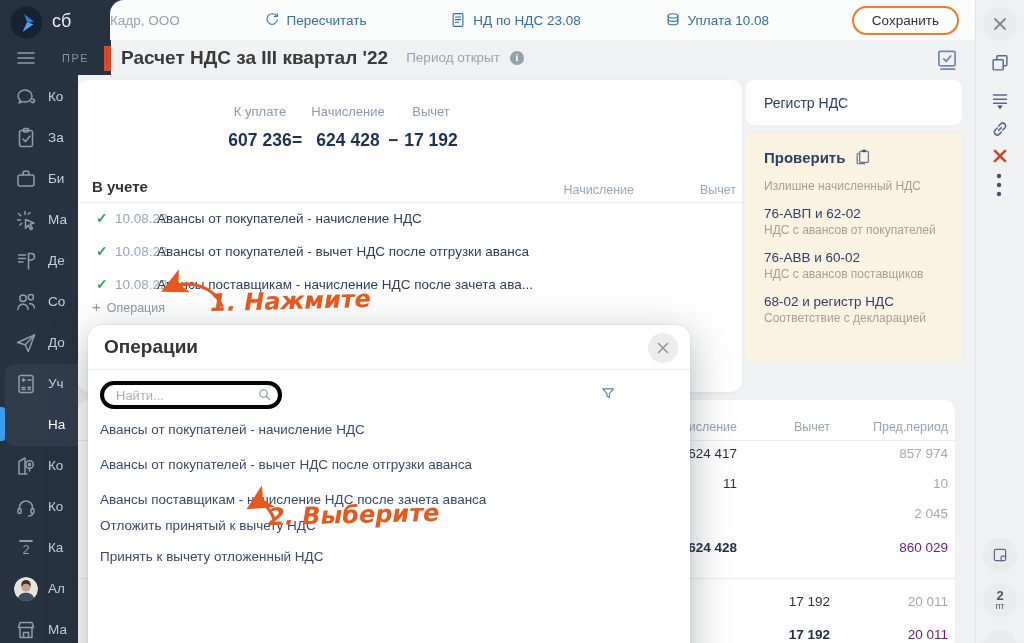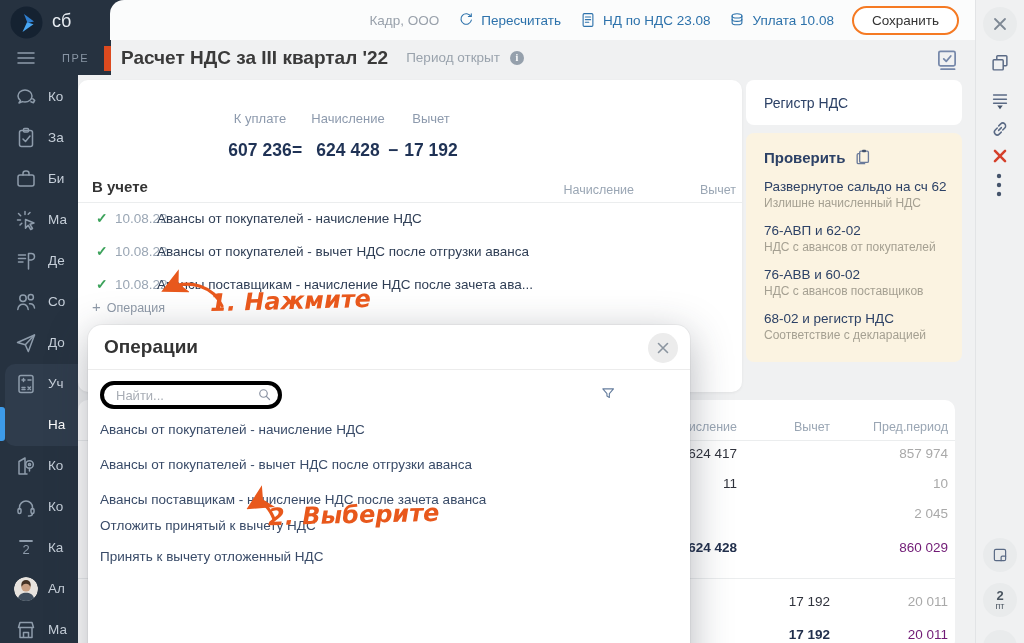--- a/index.html
+++ b/index.html
@@ -17,21 +17,21 @@
             color:#c6cfd9;font-size:13.5px;cursor:pointer;}
   .side-row .isvg{margin-left:14px;width:24px;height:24px;flex:none;}
   .side-row .lbl{margin-left:10px;white-space:nowrap;}
   #active-group{position:absolute;left:5px;top:364px;width:112px;height:82px;background:#2f3c4c;border-radius:10px;}
   #active-bar{position:absolute;left:0;top:407px;width:5px;height:34px;background:#3d9be9;border-radius:0 3px 3px 0;}
   #brand{position:absolute;left:52px;top:11px;color:#e8edf2;font-size:18px;}
   #section-label{margin-left:24px;font-size:11px;letter-spacing:1.5px;color:#8895a4;}
 
   
   #topbar{position:absolute;left:110px;top:0;width:865px;height:40px;background:#fbfcfc;
-          border-radius:14px 0 0 0;z-index:5;display:flex;align-items:center;justify-content:flex-end;
+          border-radius:14px 0 0 0;z-index:5;display:flex;align-items:center;justify-content:space-between;
           gap:18px;padding-right:16px;box-sizing:border-box;font-size:13.5px;}
   .tblink{display:flex;align-items:center;gap:6px;color:#2d72ab;cursor:pointer;white-space:nowrap;}
   #company{color:#99a1ab;cursor:pointer;}
   #save-btn{border:2px solid #f57a23;border-radius:17px;background:#fff;color:#333;
             font-size:13.5px;padding:5px 18px;cursor:pointer;font-family:inherit;}
 
   
   #titlebar{position:absolute;left:111px;top:40px;width:864px;height:35px;background:#f0f1f2;z-index:5;
             display:flex;align-items:center;padding-left:10px;box-sizing:border-box;}
   #page-title{font-size:19px;font-weight:bold;color:#3a3a3a;white-space:nowrap;}
@@ -41,22 +41,22 @@
              font-family:"Liberation Serif",serif;cursor:pointer;}
   #red-flag{position:absolute;left:104px;top:46px;width:7px;height:25px;background:#dc4a1f;z-index:6;}
   #scrollcheck{position:absolute;left:934px;top:47px;z-index:6;cursor:pointer;}
 
   
   #pagebg{position:absolute;left:78px;top:75px;width:897px;height:568px;background:#f0f1f2;z-index:2;}
 
   
   #main-card{position:absolute;left:78px;top:80px;width:664px;height:312px;background:#fff;
              border-radius:10px;box-shadow:0 1px 3px rgba(0,0,0,.06);z-index:3;}
-  .sum-lbl{position:absolute;top:24px;transform:translateX(-50%);font-size:13px;color:#8d9aad;margin-top:7px;}
-  .sum-val{position:absolute;top:50px;transform:translateX(-50%);font-size:17.5px;font-weight:bold;color:#1f3255;margin-top:10px;}
+  .sum-lbl{position:absolute;top:24px;transform:translateX(-50%);font-size:13px;color:#8d9aad;}
+  .sum-val{position:absolute;top:50px;transform:translateX(-50%);font-size:17.5px;font-weight:bold;color:#1f3255;}
   #ledger-title{position:absolute;left:14px;top:98px;font-size:15px;font-weight:bold;color:#333;}
   .led-col{position:absolute;top:103px;font-size:12.5px;color:#9aa6b4;}
   #led-divider{position:absolute;left:0;top:122px;width:664px;border-top:1px solid #ebedee;}
   .led-row{position:absolute;left:0;width:664px;height:24px;cursor:pointer;}
   .led-check{position:absolute;left:18px;top:0;color:#3da35c;font-size:14px;font-weight:bold;}
   .led-date{position:absolute;left:37px;top:1px;color:#9aa6b4;font-size:13.5px;}
   .led-text{position:absolute;left:79px;top:1px;color:#2f3e55;font-size:13.5px;white-space:nowrap;}
   #add-op{position:absolute;left:14px;top:218px;color:#8f9aa8;font-size:12.5px;cursor:pointer;text-align:center;}
   #add-op .plus{font-size:15px;margin-right:6px;}
 
@@ -367,21 +367,20 @@
     <span>Проверить</span>
     <svg width="20" height="20" viewBox="0 0 24 24">
       <g class="ict" style="stroke:#6a7a9a">
         <rect x="8" y="5" width="10.5" height="13.5" rx="1.5"></rect>
         <path d="M8 8H6.5A1.5 1.5 0 0 0 5 9.5v9A1.5 1.5 0 0 0 6.5 20H14"></path>
         </g>
       <rect x="11" y="3.2" width="4.5" height="3" rx="0.8" fill="#40506b"></rect>
       </svg>
   </div>
   <div class="chk-item">
-    <div class="t">Развернутое сальдо на сч 62</div>
     <div class="s">Излишне начисленный НДС</div>
   </div>
   <div class="chk-item">
     <div class="t">76-АВП и 62-02</div>
     <div class="s">НДС с авансов от покупателей</div>
   </div>
   <div class="chk-item">
     <div class="t">76-АВВ и 60-02</div>
     <div class="s">НДС с авансов поставщиков</div>
   </div>

